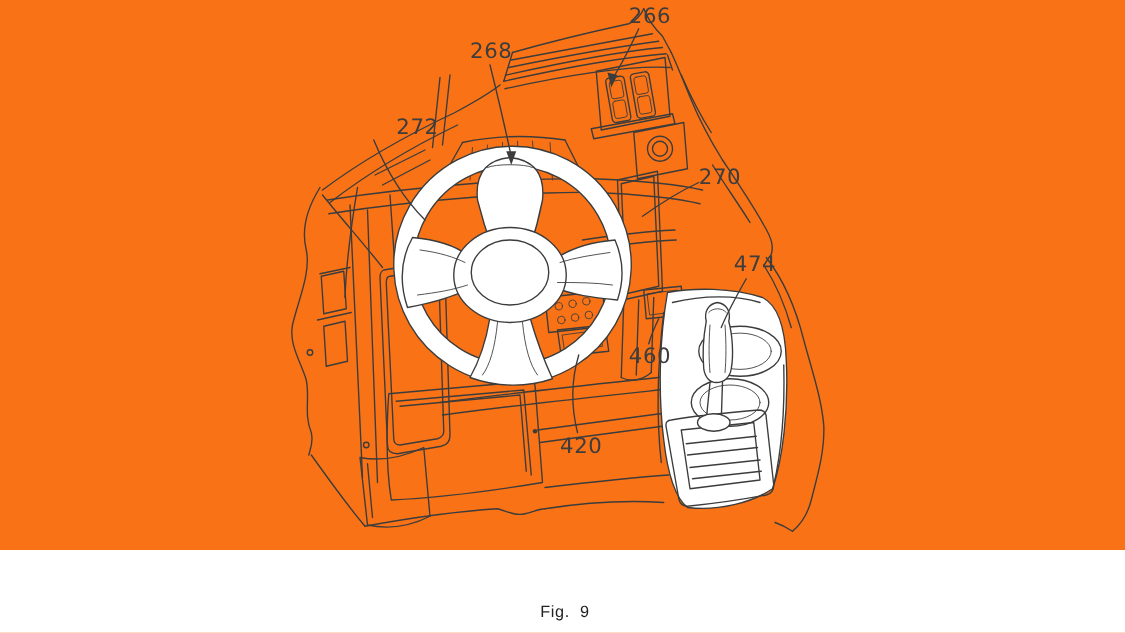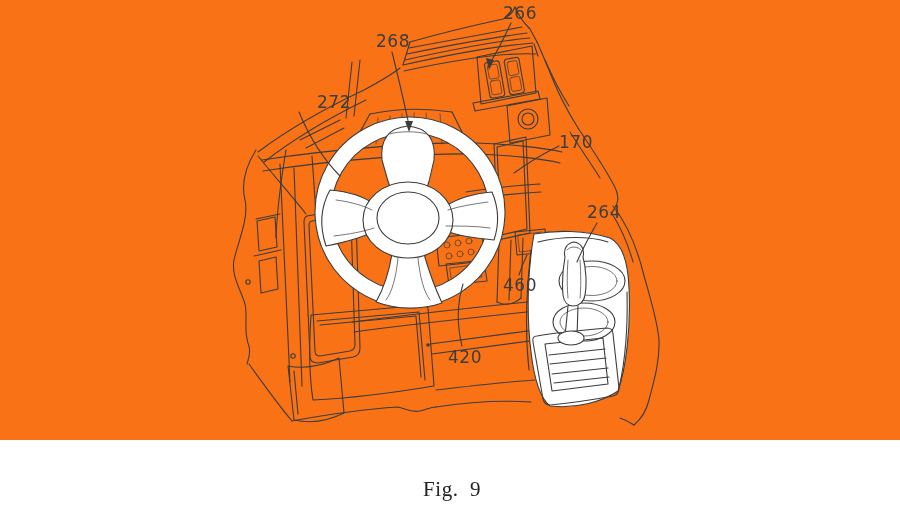--- a/index.html
+++ b/index.html
@@ -12,21 +12,21 @@
   .ref{position:absolute;transform:translate(-50%,-50%);font-family:"DejaVu Sans",sans-serif;
        font-size:17px;color:#3d3d3d;letter-spacing:0.5px;white-space:nowrap;}
   .ref-266{left:520px;top:13px;}
   .ref-268{left:393px;top:41px;}
   .ref-272{left:296px;top:102px;margin-left:38px;}
   .ref-270{left:576px;top:142px;}
   .ref-264{left:604px;top:212px;}
   .ref-260{left:520px;top:285px;}
   .ref-262{left:465px;top:357px;}
   .fig-caption{position:absolute;left:452px;top:489px;transform:translate(-50%,-50%);
-       font-family:Liberation Serif, serif;font-size:21px;font-weight:500;color:#222;
+       font-family:Liberation Sans, sans-serif;font-size:13px;font-weight:500;color:#222;
        white-space:pre;letter-spacing:0.5px;}
 </style>
 </head>
 <body>
 
 <div class="stage">
 
   <svg width="900" height="506" viewBox="0 0 900 506">
     <defs>
       <pattern id="xh" width="2.8" height="2.8" patternUnits="userSpaceOnUse">
@@ -211,19 +211,19 @@
       <path d="M559,146 C544,153 528,163 514,173"></path>
       <path d="M597,223 C589,237 582,250 577,262"></path>
       <path d="M519,275 C521,268 524,261 527,255"></path>
       <path d="M462,346 C457,326 457,304 463,284"></path>
     </g>
   </svg>
 
   <span class="ref ref-266">266</span>
   <span class="ref ref-268">268</span>
   <span class="ref ref-272">272</span>
-  <span class="ref ref-270">170</span>
-  <span class="ref ref-264">264</span>
+  <span class="ref ref-270">270</span>
+  <span class="ref ref-264">474</span>
   <span class="ref ref-260">460</span>
   <span class="ref ref-262">420</span>
 
   <span class="fig-caption">Fig.  9</span>
 </div>
 
 </body></html>

